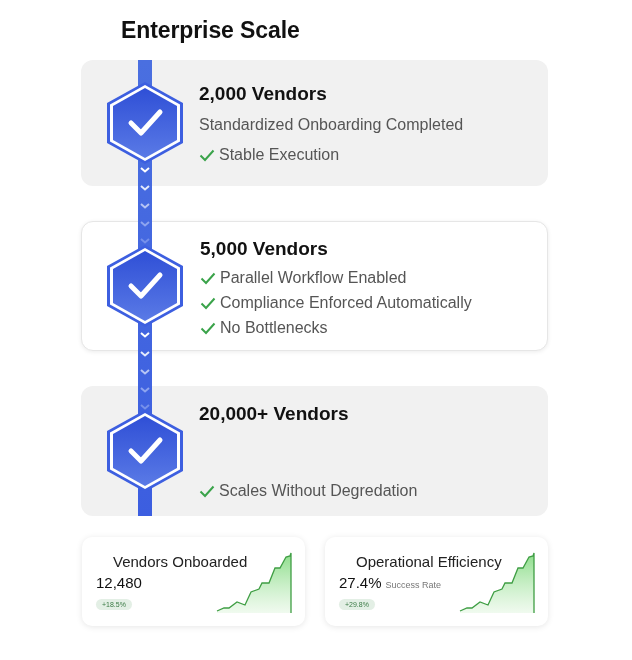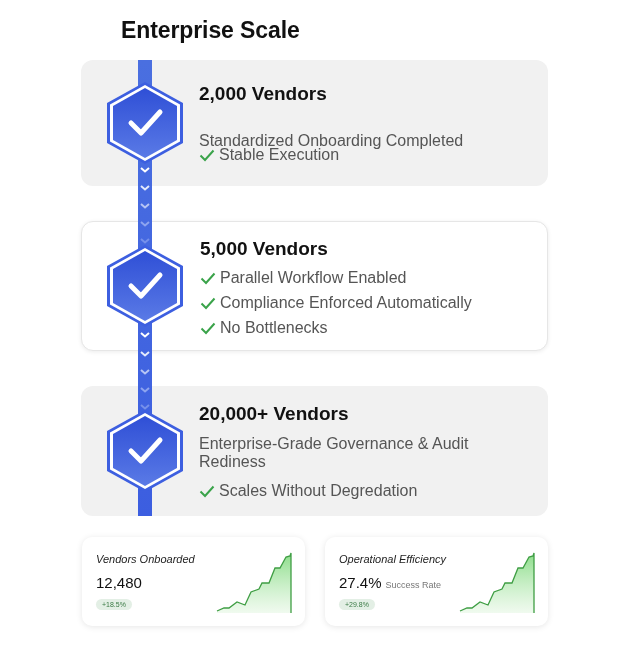--- a/index.html
+++ b/index.html
@@ -45,37 +45,37 @@
 
     .hex { position: absolute; left: 106px; width: 78px; height: 84px; z-index: 7; }
 
     .metric-card {
       position: absolute; top: 537px; width: 223px; height: 89px;
       background: #fff; border-radius: 10px;
       box-shadow: 0 1px 6px rgba(0,0,0,0.10);
     }
     .metric-1 { left: 82px; }
     .metric-2 { left: 325px; }
-    .metric-label { position: absolute; left: 14px; top: 16px; font-size: 11px; color: #222; font-style: italic; }
+    .metric-label { position: absolute; left: 31px; top: 16px; font-size: 15px; color: #222; }
     .metric-value { position: absolute; left: 14px; top: 37px; font-size: 15px; color: #111; }
     .metric-value .suffix { font-size: 9px; color: #777; margin-left: 4px; }
     .metric-badge {
       position: absolute; left: 14px; top: 62px; padding: 2px 6px;
       font-size: 7px; color: #3a7a45; background: #e3efe5; border-radius: 8px;
     }
     .spark { position: absolute; right: 12px; top: 14px; width: 78px; height: 64px; }
   </style>
 </head>
 <body>
 
 <div class="page-title">Enterprise Scale</div>
 
 <div class="stage-card grey card-1">
   <div class="stage-title" style="top:23px;">2,000 Vendors</div>
-  <div class="stage-sub" style="top:56px;margin-top:16px;">Standardized Onboarding Completed</div>
+  <div class="stage-sub" style="top:56px;">Standardized Onboarding Completed</div>
   <div class="check-line" style="top:86px;">
     <svg viewBox="0 0 16 14">
         <path d="M1.5 7.5 L6 12 L14.5 2.5" fill="none" stroke="#3aa34a" stroke-width="2"></path>
       </svg>
     <span>Stable Execution</span>
   </div>
 </div>
 
 <div class="stage-card white card-2">
   <div class="stage-title" style="top:16px;">5,000 Vendors</div>
@@ -94,21 +94,20 @@
   <div class="check-line" style="top:97px;">
     <svg viewBox="0 0 16 14">
         <path d="M1.5 7.5 L6 12 L14.5 2.5" fill="none" stroke="#3aa34a" stroke-width="2"></path>
       </svg>
     <span>No Bottlenecks</span>
   </div>
 </div>
 
 <div class="stage-card grey card-3">
   <div class="stage-title" style="top:17px;">20,000+ Vendors</div>
-  <div class="stage-sub" style="top:49px;">Enterprise-Grade Governance &amp; Audit Rediness</div>
   <div class="check-line" style="top:96px;">
     <svg viewBox="0 0 16 14">
         <path d="M1.5 7.5 L6 12 L14.5 2.5" fill="none" stroke="#3aa34a" stroke-width="2"></path>
       </svg>
     <span>Scales Without Degredation</span>
   </div>
 </div>
 
 <div class="connector"></div>
 

